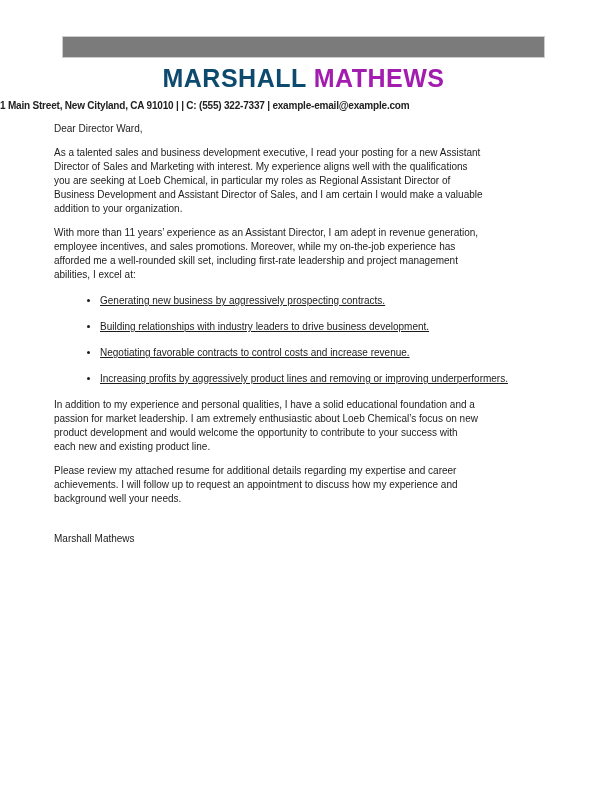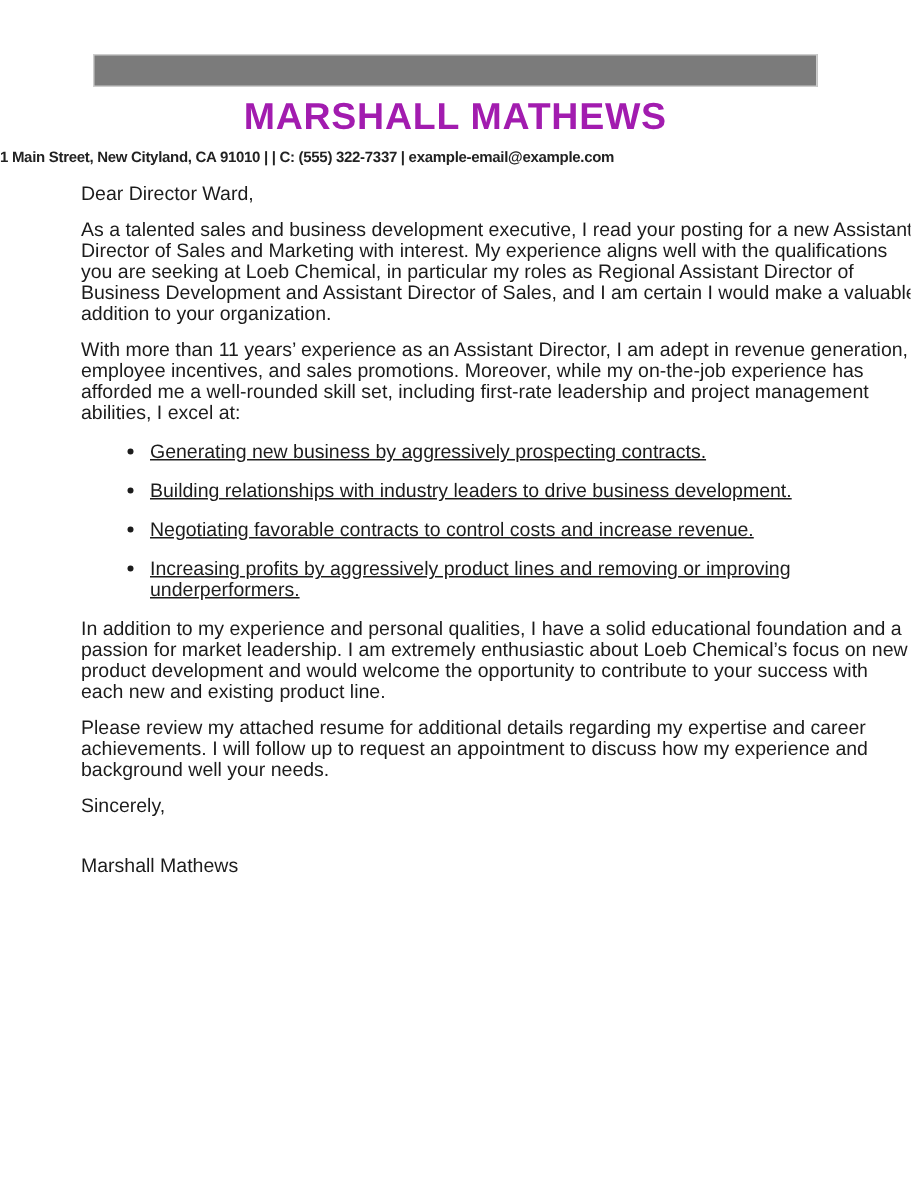--- a/index.html
+++ b/index.html
@@ -17,32 +17,32 @@
     width: 481px; height: 20px;
     background: #7b7b7b;
     border: 1px solid #cdcdcd;
   }
   .name {
     position: absolute; left: 0; top: 64px; width: 607px;
     text-align: center;
     font-size: 25px; font-weight: bold; letter-spacing: 0.5px;
     white-space: nowrap;
   }
-  .name .first { color: #a21caf; }
+  .name .first { color: #0c4a6e; }
   .name .last  { color: #a21caf; margin-left: 7px; }
   .contact {
     position: absolute; left: 0; top: 100px; width: 607px;
     text-align: left;
     font-size: 10px; font-weight: bold; color: #222222;
     letter-spacing: -0.2px;
     white-space: nowrap;
   }
   .letter {
     position: absolute; left: 54px; top: 122px; width: 505px;
-    font-size: 13px; line-height: 14px; color: #1c1c1c;
+    font-size: 10px; line-height: 14px; color: #1c1c1c;
   }
   .para {
     margin: 0 0 10px 0;
     white-space: pre; 
   }
   .salutation { margin: 0 0 10px 0; }
   ul.bullets {
     margin: 4px 0 10px 0;
     padding: 0 0 0 34px;
   }
@@ -95,19 +95,18 @@
     <div class="para">In addition to my experience and personal qualities, I have a solid educational foundation and a
 passion for market leadership. I am extremely enthusiastic about Loeb Chemical’s focus on new
 product development and would welcome the opportunity to contribute to your success with
 each new and existing product line.</div>
 
     <div class="para para-extra">Please review my attached resume for additional details regarding my expertise and career
 achievements. I will follow up to request an appointment to discuss how my experience and
 background well your needs.</div>
 
 
-    <div class="closing">Sincerely,</div>
 
     <div class="signature">Marshall Mathews</div>
 
   </div>
 
 </div>
 
 </body></html>

